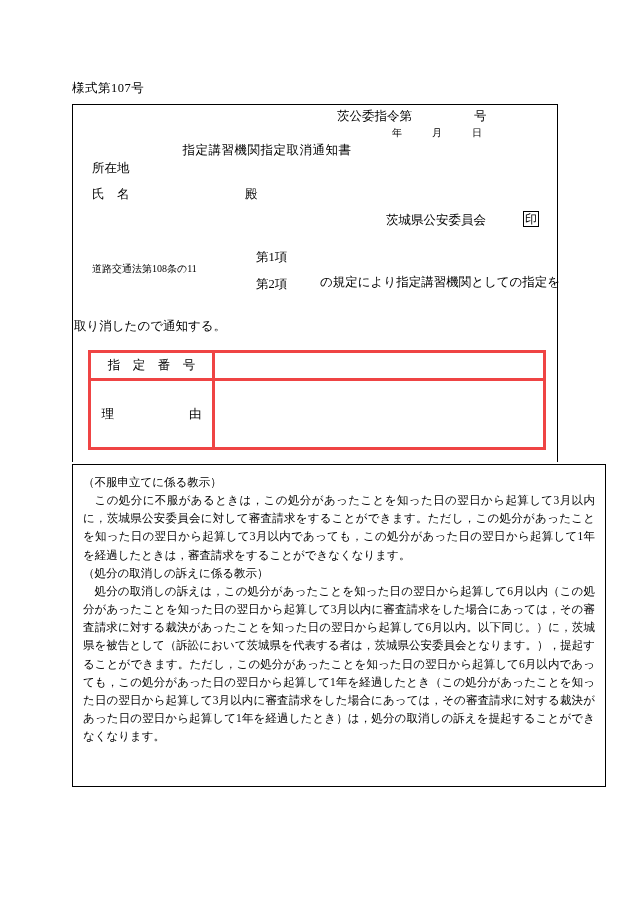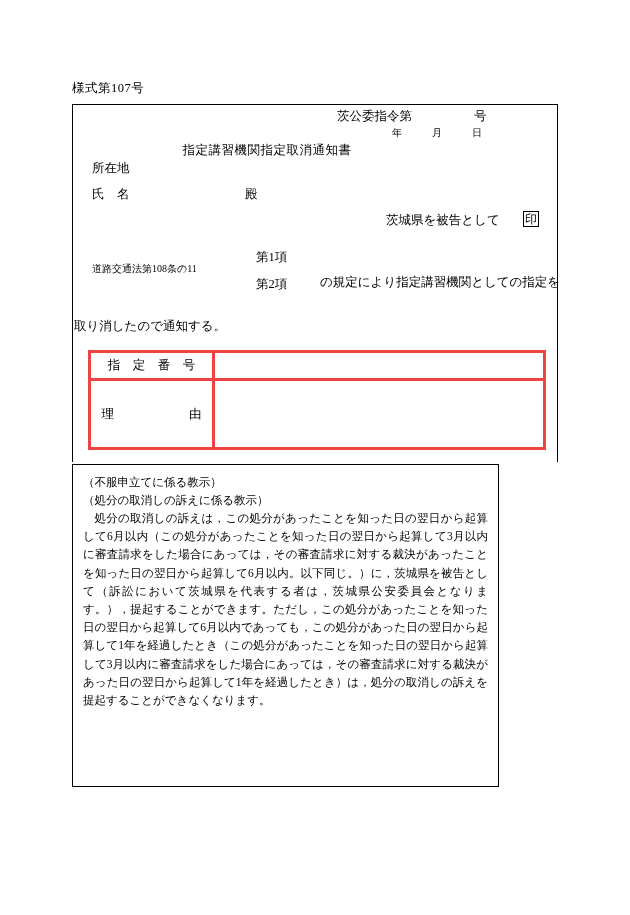--- a/index.html
+++ b/index.html
@@ -162,21 +162,21 @@
   .cell-label-tall {
     height: 66px;
     text-align: center;
     width: 122px;
   }
   
   .instr-box {
     position: absolute;
     left: 72px;
     top: 464px;
-    width: 427px;
+    width: 534px;
     height: 323px;
     border: 1px solid #000;
     box-sizing: border-box;
     padding: 8px 10px 0 10px;
   }
   .instr-head {
     font-size: 11.5px;
     line-height: 18px;
     margin: 0;
   }
@@ -208,21 +208,21 @@
   <div class="date-line">
     <span>年</span><span class="sp-b"></span><span>月</span><span class="sp-b"></span><span>日</span>
   </div>
 
   <div class="doc-title">指定講習機関指定取消通知書</div>
 
   <div class="addr-label">所在地</div>
   <div class="name-label">氏　名</div>
   <div class="name-dono">殿</div>
 
-  <div class="issuer">茨城県を被告として</div>
+  <div class="issuer">茨城県公安委員会</div>
   <div class="seal">印</div>
 
   <div class="clause-1">第1項</div>
   <div class="law-line">道路交通法第108条の11</div>
   <div class="clause-2">第2項</div>
   <div class="law-tail">の規定により指定講習機関としての指定を</div>
 
   <div class="notice-line">取り消したので通知する。</div>
 
   <table class="inner-table">
@@ -233,17 +233,18 @@
     </tr>
     <tr>
       <td class="cell-label-tall">理　　　　　　由</td>
       <td class="cell-value"></td>
     </tr>
   </tbody>
     </table>
 
   <div class="instr-box">
     <p class="instr-head">（不服申立てに係る教示）</p>
+    <p class="instr-p indent">この処分に不服があるときは，この処分があったことを知った日の翌日から起算して3月以内に，茨城県公安委員会に対して審査請求をすることができます。ただし，この処分があったことを知った日の翌日から起算して3月以内であっても，この処分があった日の翌日から起算して1年を経過したときは，審査請求をすることができなくなります。</p>
     <p class="instr-head">（処分の取消しの訴えに係る教示）</p>
     <p class="instr-p indent">処分の取消しの訴えは，この処分があったことを知った日の翌日から起算して6月以内（この処分があったことを知った日の翌日から起算して3月以内に審査請求をした場合にあっては，その審査請求に対する裁決があったことを知った日の翌日から起算して6月以内。以下同じ。）に，茨城県を被告として（訴訟において茨城県を代表する者は，茨城県公安委員会となります。），提起することができます。ただし，この処分があったことを知った日の翌日から起算して6月以内であっても，この処分があった日の翌日から起算して1年を経過したとき（この処分があったことを知った日の翌日から起算して3月以内に審査請求をした場合にあっては，その審査請求に対する裁決があった日の翌日から起算して1年を経過したとき）は，処分の取消しの訴えを提起することができなくなります。</p>
   </div>
 
 </div>
 
 </body></html>

